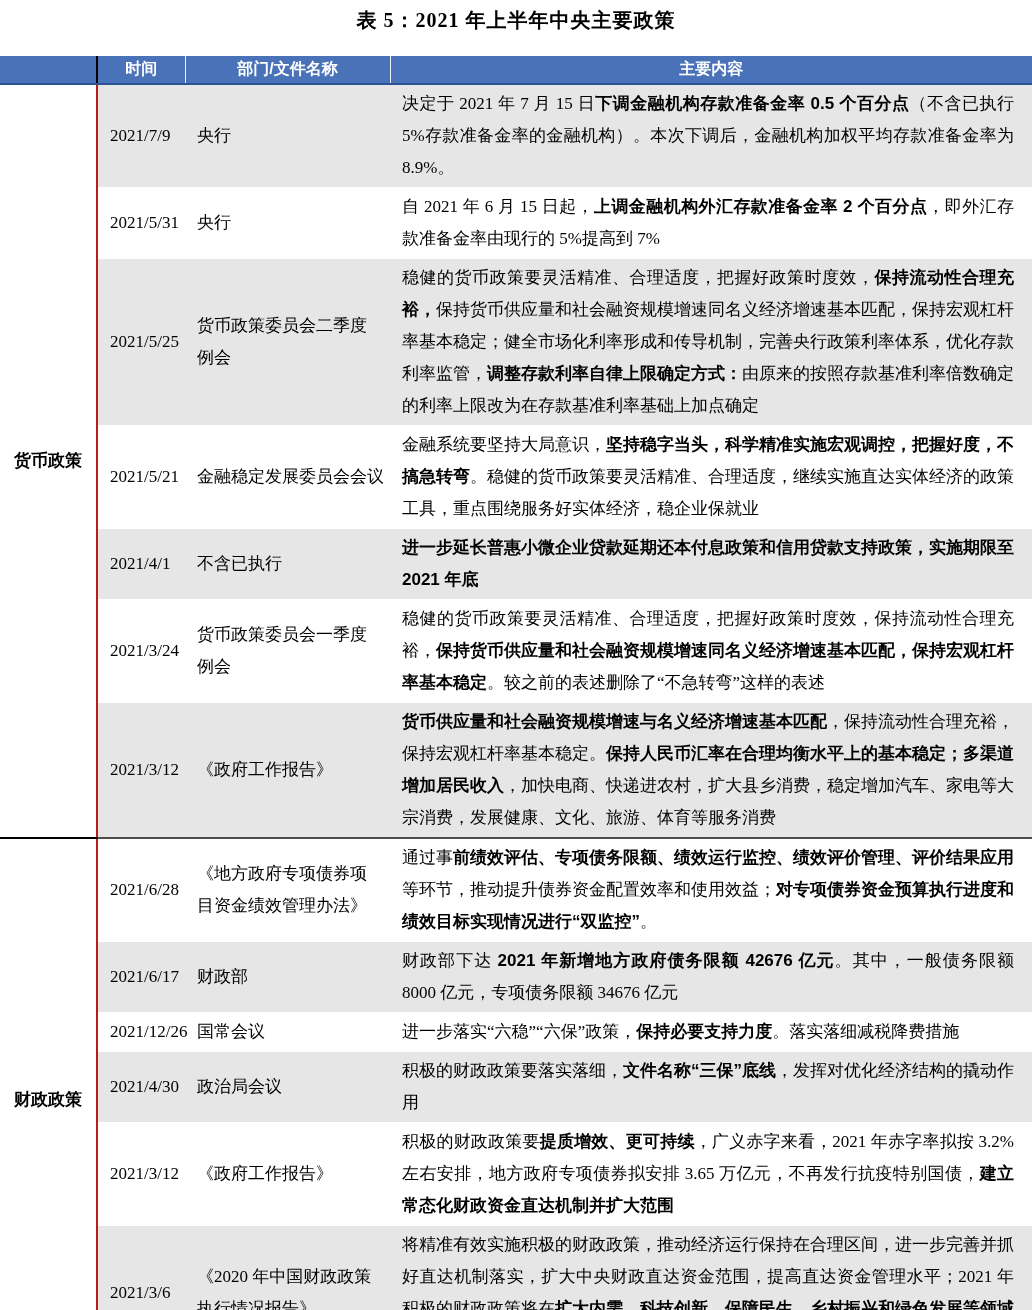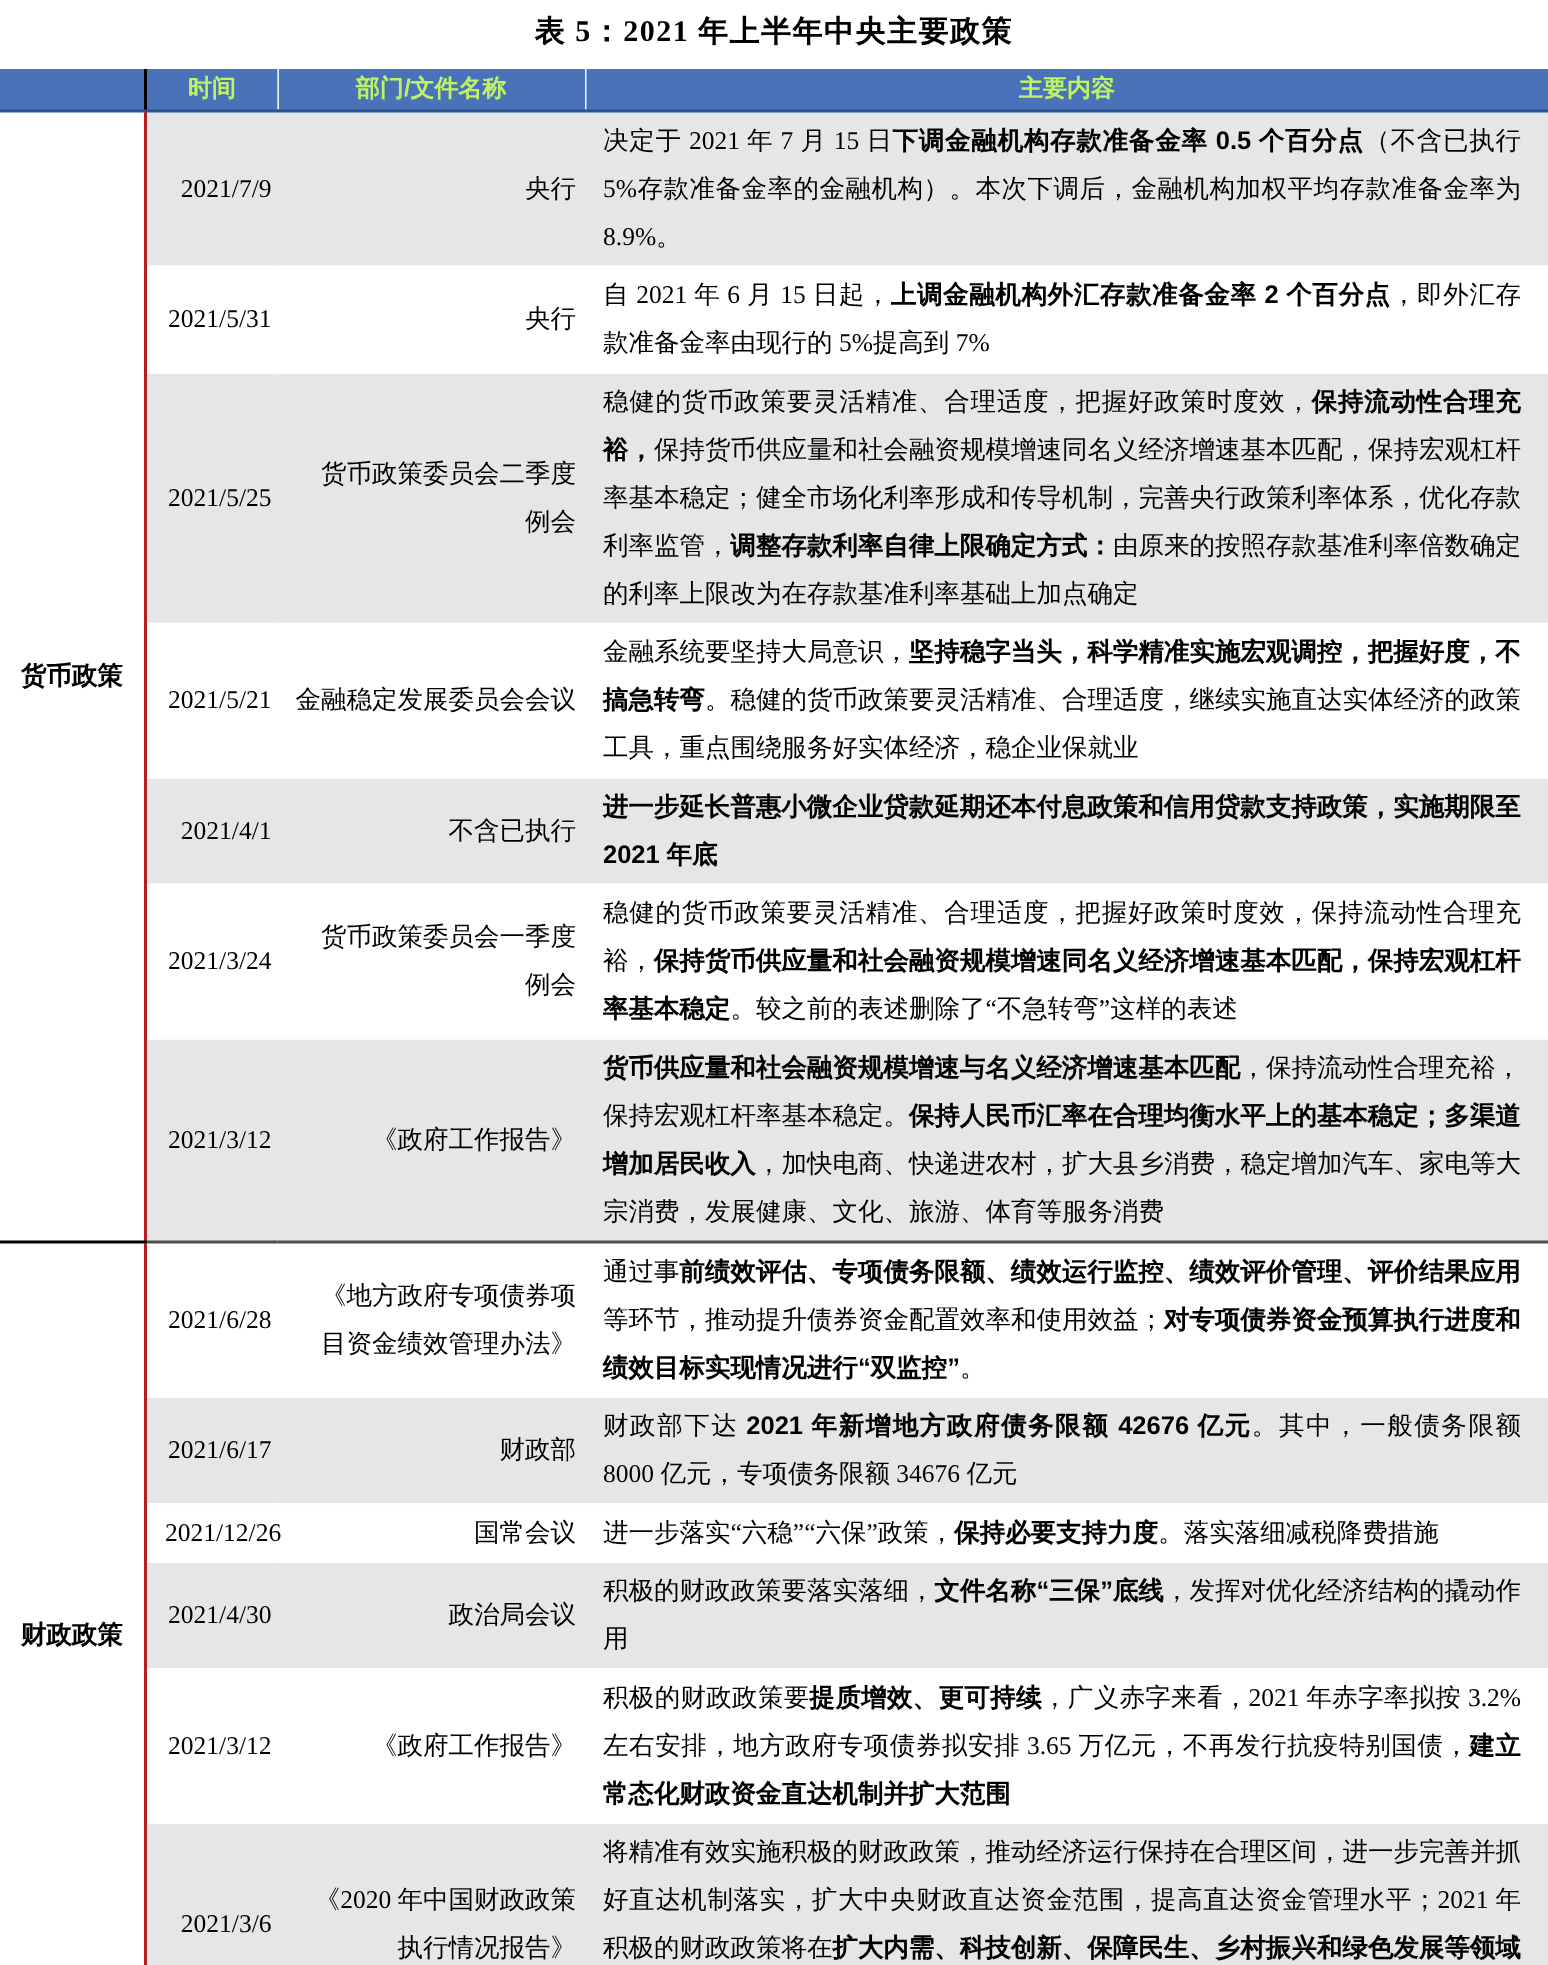--- a/index.html
+++ b/index.html
@@ -9,58 +9,57 @@
     --divider:#4D4D4D;
     --rule:#1A1A1A;
   }
   html,body{margin:0;padding:0;background:#fff;}
   body{
     width:1032px;
     font-family:"Liberation Serif","DejaVu Serif",serif;
     color:#000;
   }
   .page-title{
-    margin:7px 0 12px 0;
+    margin:7px 0 22px 0;
     text-align:center;
     font-size:20px;
     font-weight:bold;
     letter-spacing:1px;
   }
   table.policy-table{
     width:1032px;
     border-collapse:collapse;
     table-layout:fixed;
     border-bottom:2px solid var(--rule);
   }
   col.c-cat{width:97px;}
   col.c-time{width:88px;}
   col.c-dept{width:205px;}
   col.c-content{width:642px;}
 
   thead th{
     background:var(--header-bg);
-    color:#bef264;
+    color:#ffffff;
     font-family:"Liberation Sans","DejaVu Sans",sans-serif;
     font-weight:bold;
     font-size:16px;
     height:27px;
     text-align:center;
     vertical-align:middle;
     padding:0;
     border-bottom:2px solid var(--header-edge);
   }
   th.category-header{border-right:2px solid #000;}
   th.time-header,th.dept-header{border-right:1px solid rgba(255,255,255,.9);}
 
   tbody td{
     vertical-align:middle;
     font-size:17px;
     line-height:32px;
     border-bottom:1px solid #fff;
-    text-align:right;
   }
   td.category-cell{
     background:#fff;
     text-align:center;
     font-weight:bold;
     border-right:2px solid #b91c1c;
     border-bottom:2px solid #000;
   }
   td.time-cell{
     padding:3px 4px 3px 12px;

